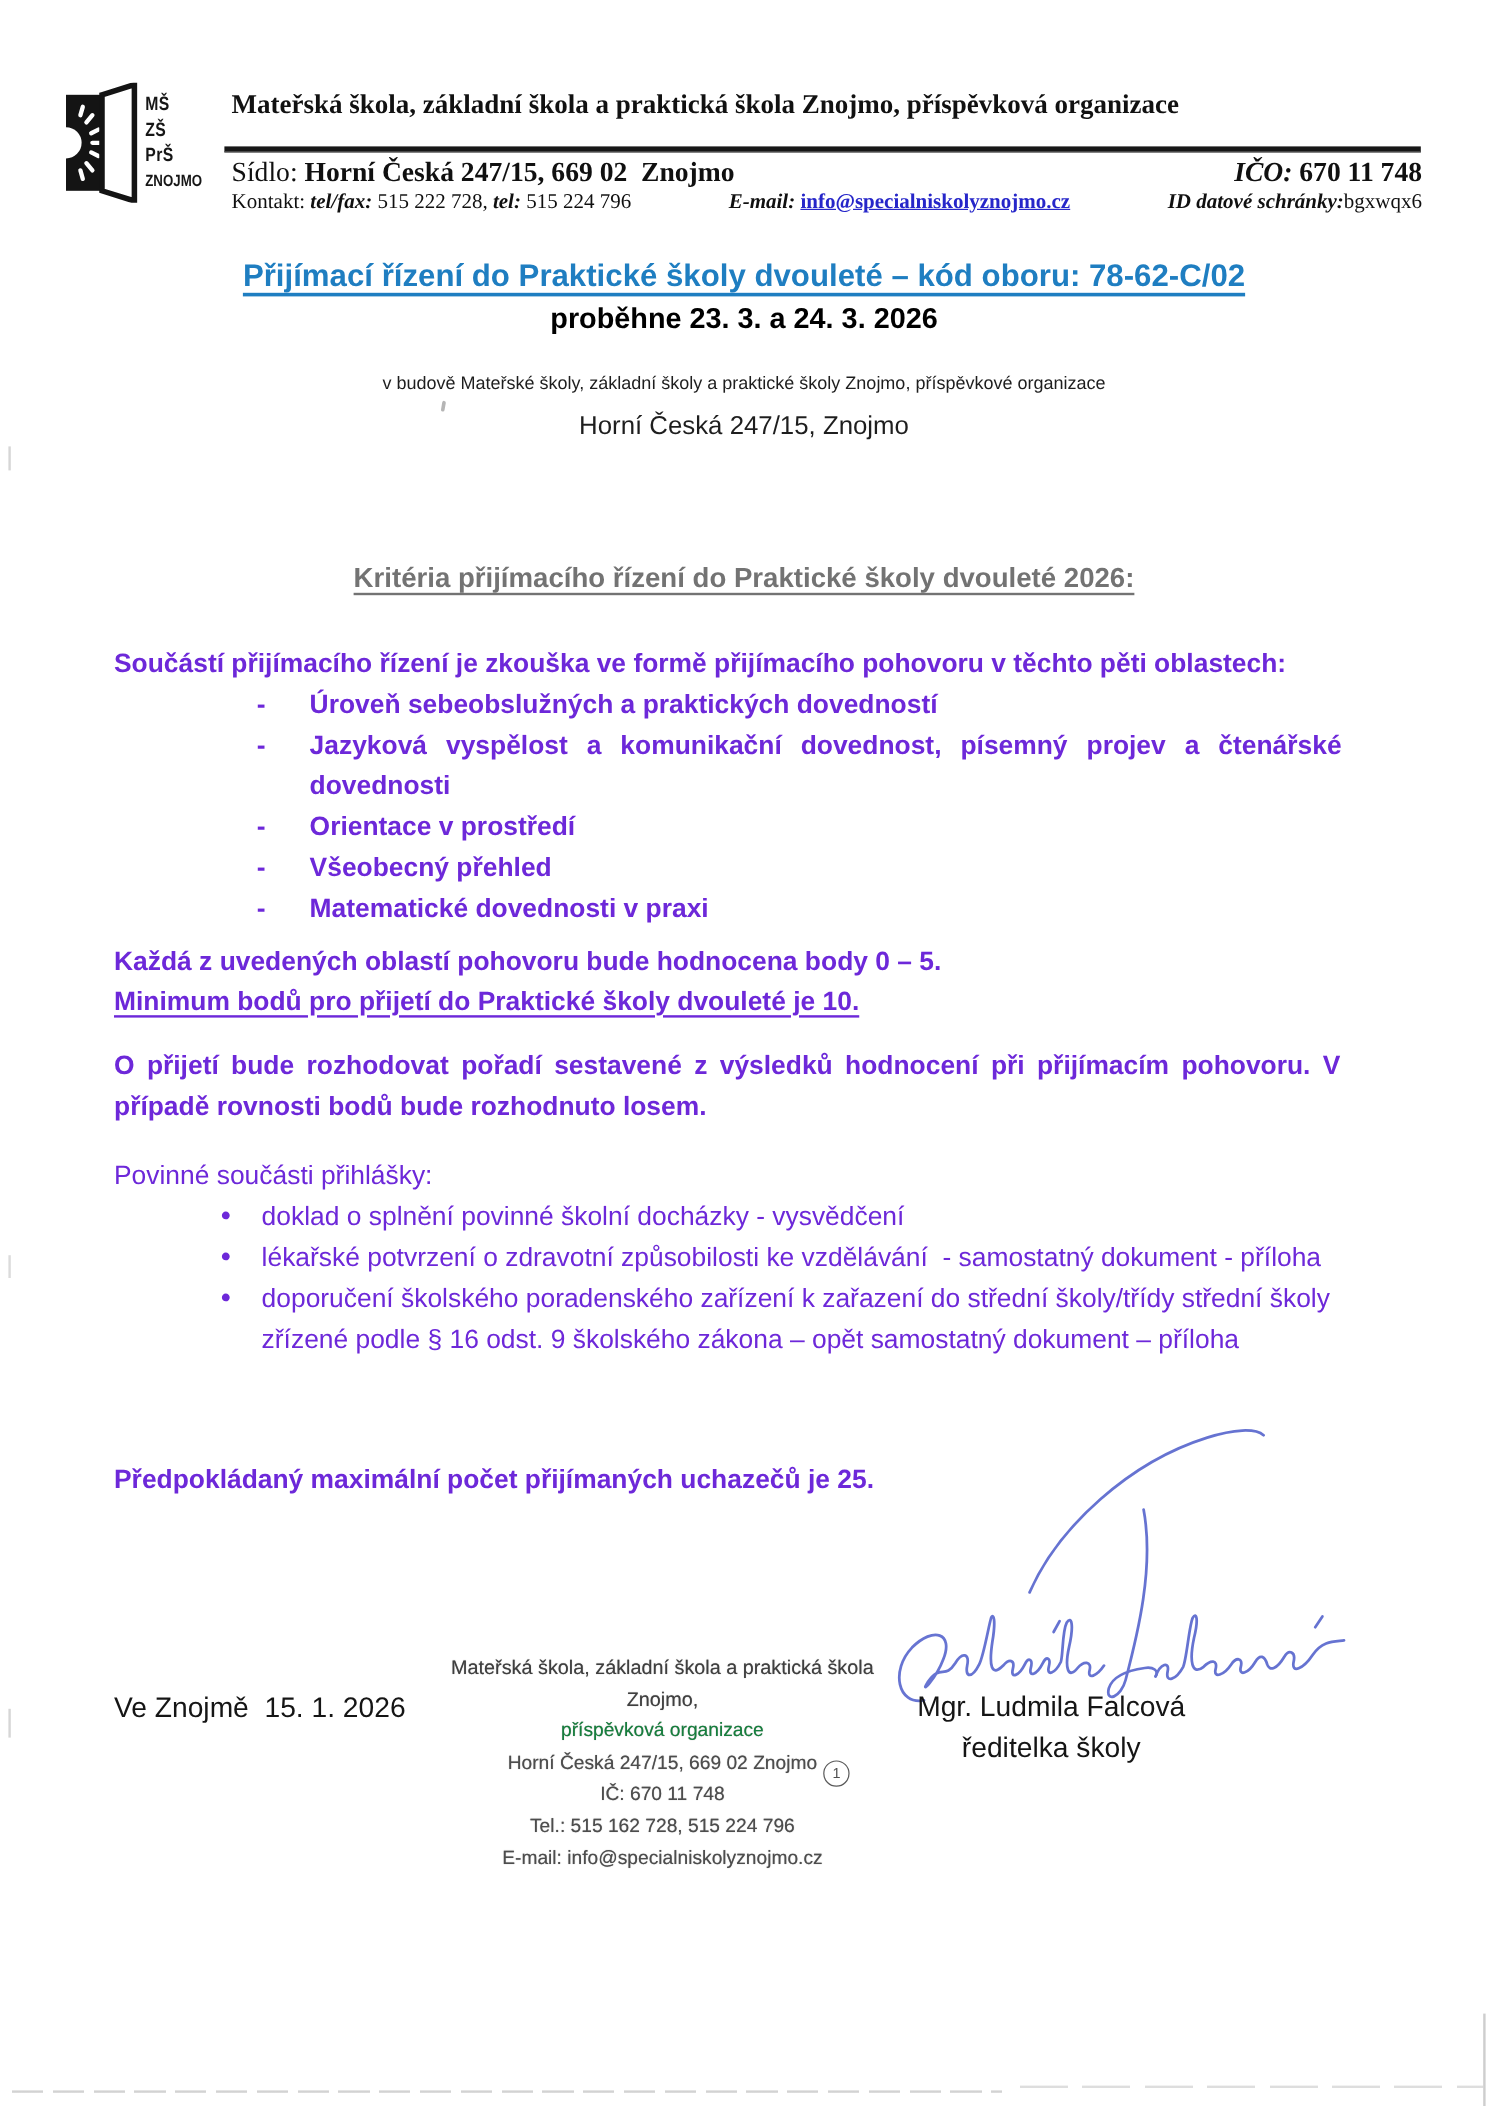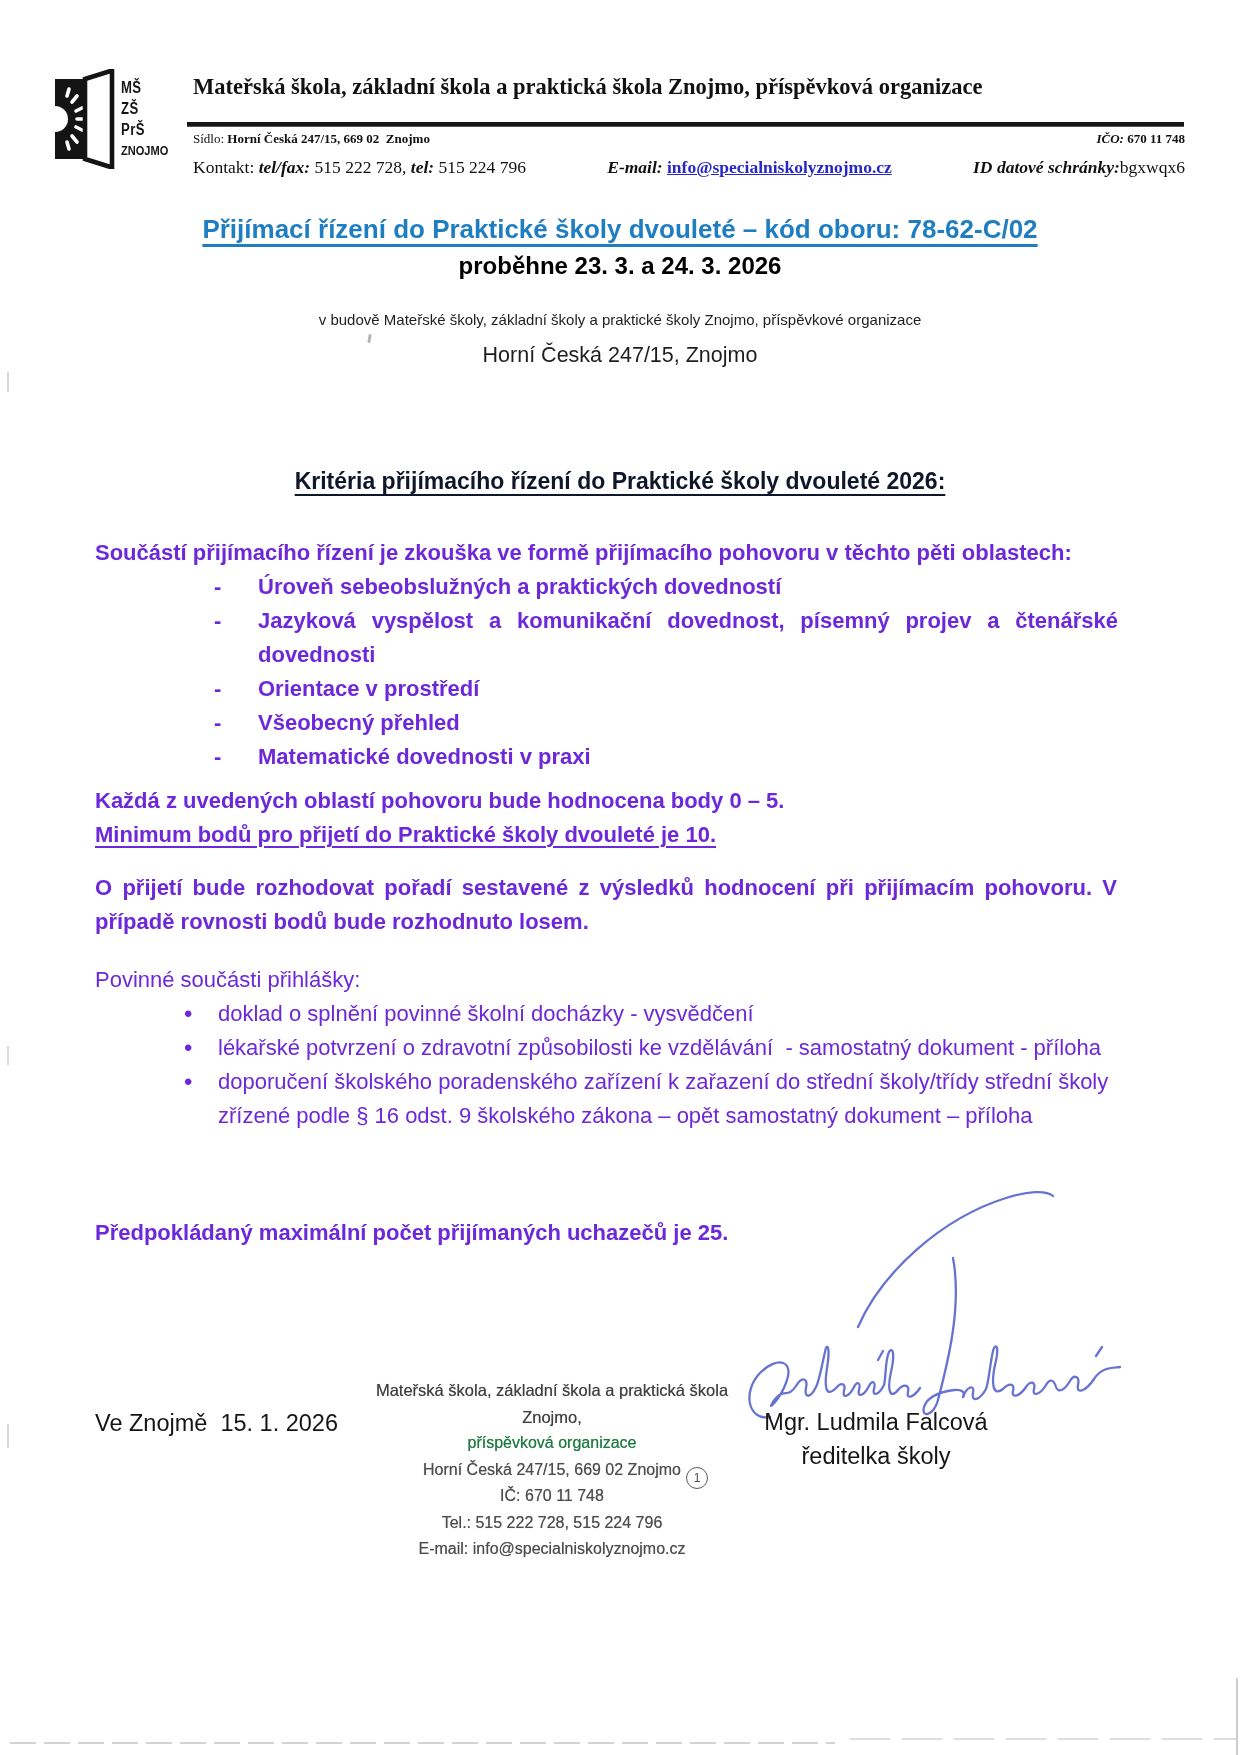--- a/index.html
+++ b/index.html
@@ -14,21 +14,21 @@
   .logo-text{margin-left:4px; font-weight:bold; color:#161616; transform:scaleX(.82); transform-origin:left center;}
   .logo-text .ln{font-size:16px; line-height:21px; letter-spacing:.5px;}
   .logo-text .ln.small{font-size:13.5px; letter-spacing:0;}
   .org-name{
     position:absolute; left:193px; top:74px; width:960px; white-space:nowrap;
     font-family:"Liberation Serif", serif; font-weight:bold; font-size:22.5px; color:#111;
   }
   .header-rule{position:absolute; left:187px; top:122px; width:997px; height:4px; background:#171717; border-bottom:1px solid #555;}
   .hdr-row{position:absolute; left:193px; width:992px; display:flex; justify-content:space-between; align-items:baseline;
     font-family:"Liberation Serif", serif; color:#101010;}
-  .hdr-row.r1{top:131px; font-size:13px;align-items:flex-end;}
+  .hdr-row.r1{top:131px; font-size:23px;align-items:flex-end;}
   .hdr-row.r2{top:157px; font-size:17.5px;}
   .lbl{font-weight:normal;}
   .b{font-weight:bold;}
   .bi{font-weight:bold; font-style:italic;}
   .pre{white-space:pre-wrap;}
   .email-link{font-weight:bold; text-decoration:underline; cursor:pointer;}
   
   .main-title{
     position:absolute; left:0; top:214px; width:100%; text-align:center; white-space:nowrap;
     font-size:26px; font-weight:bold;
@@ -147,21 +147,21 @@
     <span>
       <span class="bi">ID datové schránky:</span><span>bgxwqx6</span>
     </span>
   </div>
 
   <div class="main-title" style="color:#1F7EC1;">Přijímací řízení do Praktické školy dvouleté – kód oboru: 78-62-C/02</div>
   <div class="date-line">proběhne 23. 3. a 24. 3. 2026</div>
   <div class="loc1">v budově Mateřské školy, základní školy a praktické školy Znojmo, příspěvkové organizace</div>
   <div class="loc2">Horní Česká 247/15, Znojmo</div>
 
-  <div class="criteria-heading" style="color:#0f172a;">Kritéria přijímacího řízení do Praktické školy dvouleté 2026:</div>
+  <div class="criteria-heading" style="color:#737373;">Kritéria přijímacího řízení do Praktické školy dvouleté 2026:</div>
 
   <div class="body-block blk-intro">
     <div class="nowrap">Součástí přijímacího řízení je zkouška ve formě přijímacího pohovoru v těchto pěti oblastech:</div>
     <ul class="dash-list">
       <li class="nowrap">Úroveň sebeobslužných a praktických dovedností</li>
       <li class="justified">Jazyková vyspělost a komunikační dovednost, písemný projev a čtenářské dovednosti</li>
       <li class="nowrap">Orientace v prostředí</li>
       <li class="nowrap">Všeobecný přehled</li>
       <li class="nowrap">Matematické dovednosti v praxi</li>
     </ul>
@@ -210,21 +210,21 @@
     </g>
   </svg>
 
   <div class="place-date pre">Ve Znojmě  15. 1. 2026</div>
 
   <div class="stamp">
     <div class="s-l1">Mateřská škola, základní škola a praktická škola Znojmo,</div>
     <div class="s-l2">příspěvková organizace</div>
     <div>Horní Česká 247/15, 669 02 Znojmo</div>
     <div>IČ: 670 11 748</div>
-    <div>Tel.: 515 222 728, 515 224 796</div>
+    <div>Tel.: 515 162 728, 515 224 796</div>
     <div>E-mail: info@specialniskolyznojmo.cz</div>
   </div>
   <div class="stamp-number">1</div>
 
   <div class="signatory">
     <div class="sig-name">Mgr. Ludmila Falcová</div>
     <div class="sig-role">ředitelka školy</div>
   </div>
 
 </div>

